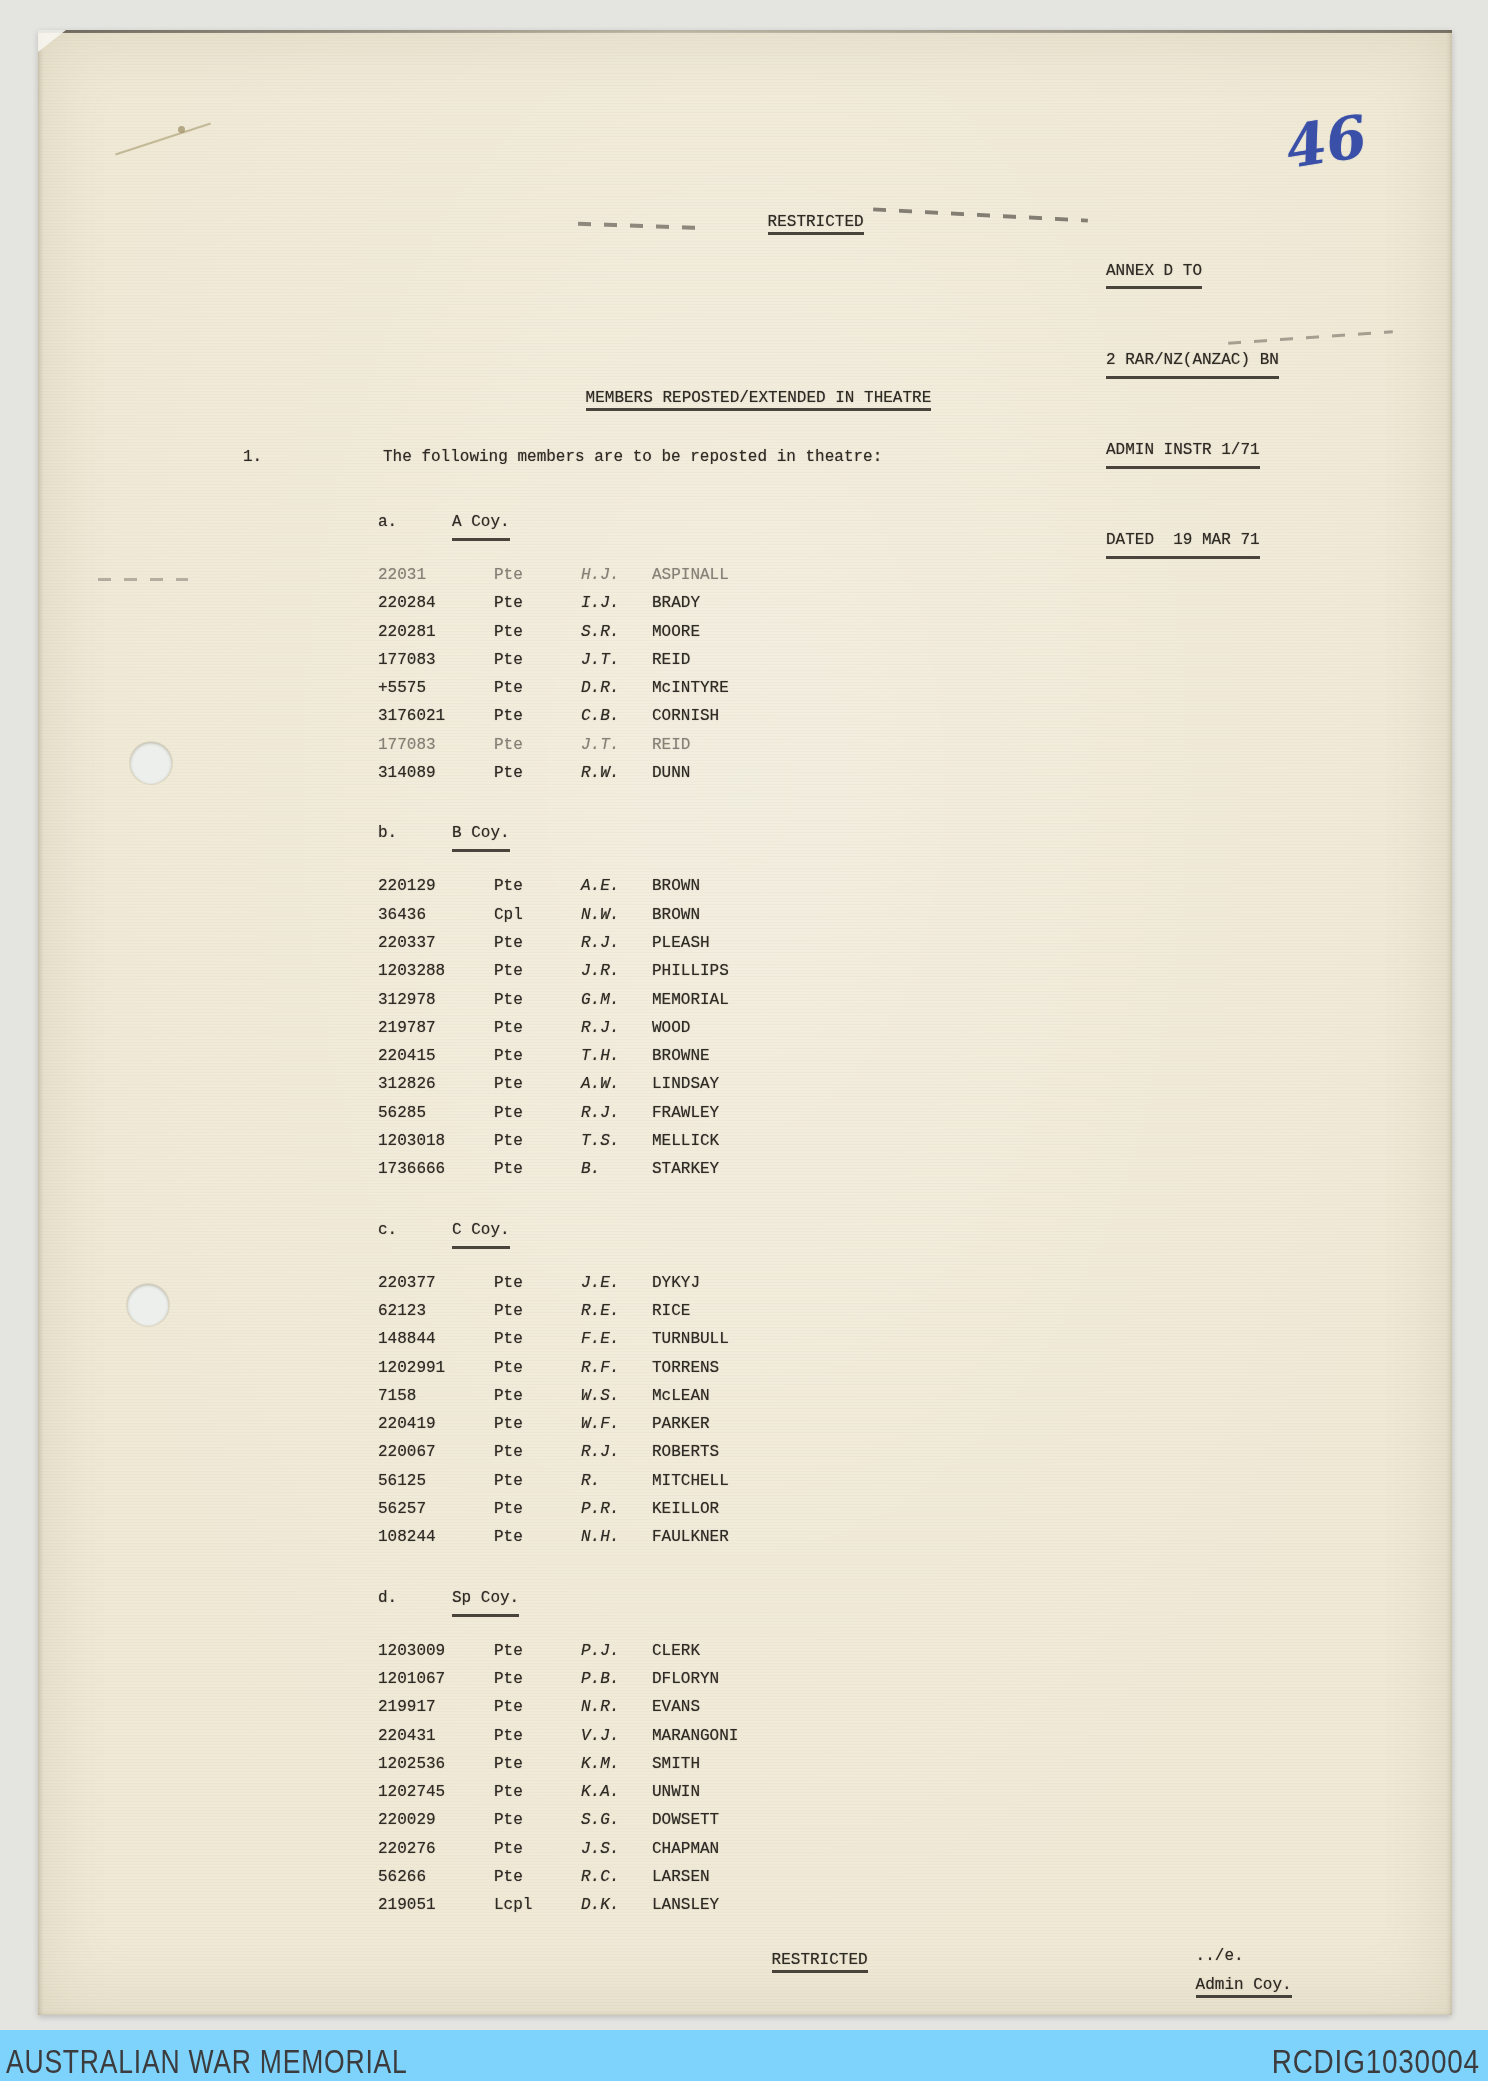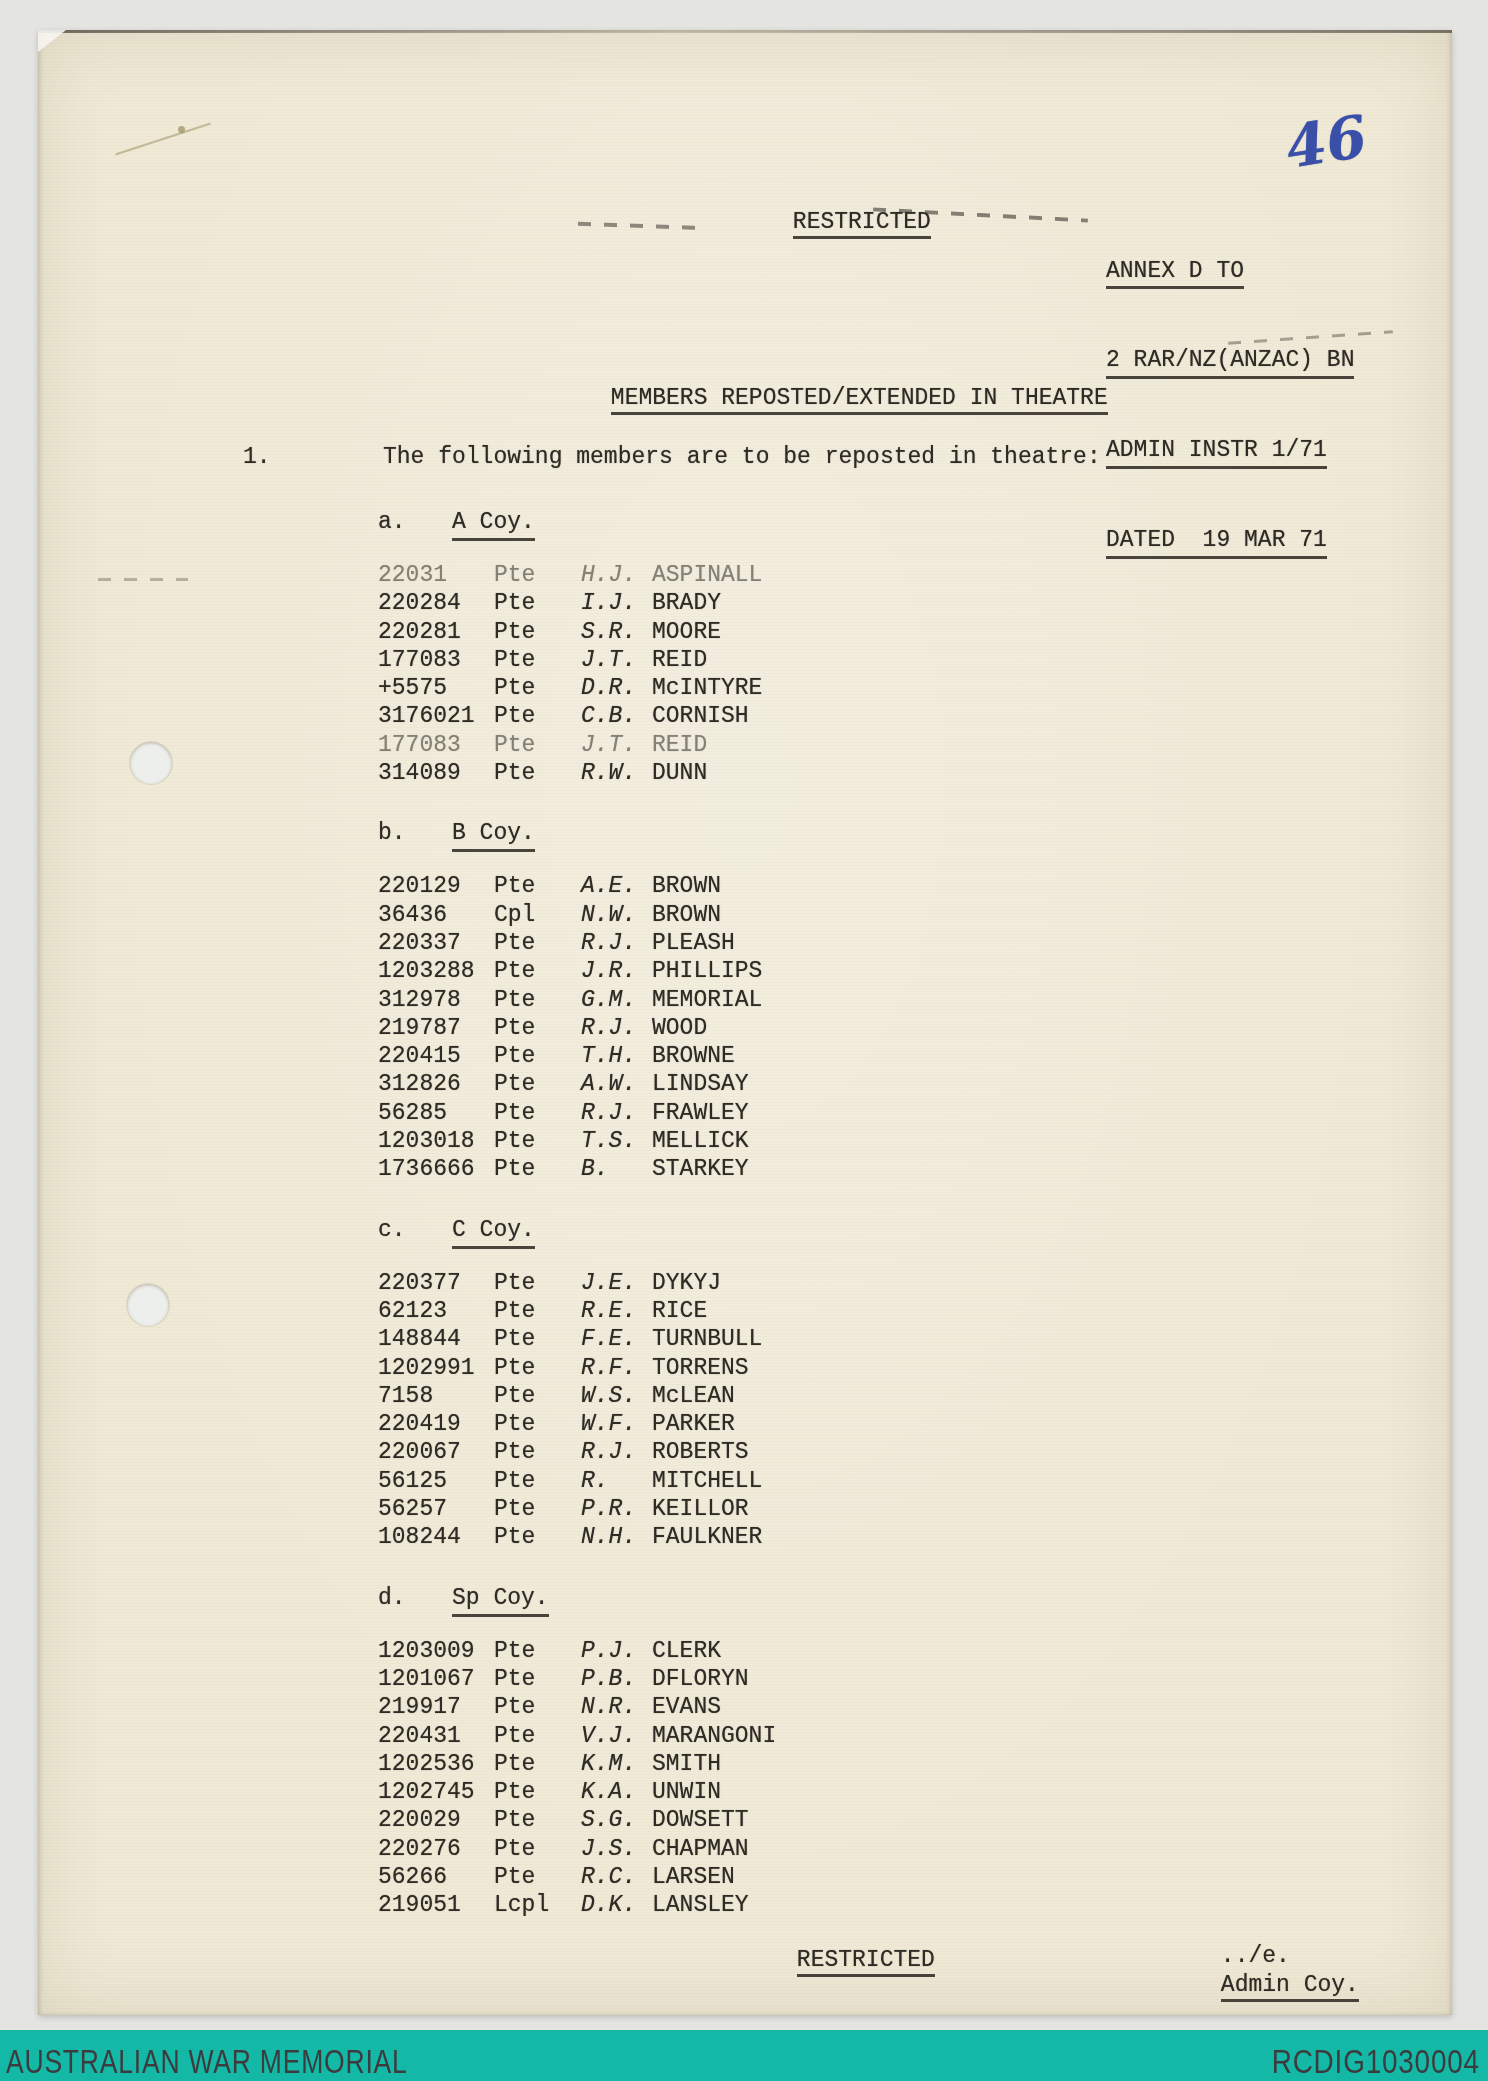--- a/index.html
+++ b/index.html
@@ -22,21 +22,21 @@
                 inset -3px 0 5px -2px rgba(90,80,55,.25),
                 0 2px 6px rgba(0,0,0,.18);
     color:#2e2a24;
   }
   .paper::before{ 
     content:"";position:absolute;left:0;top:0;right:0;height:3px;
     background:linear-gradient(90deg, rgba(40,36,28,.60), rgba(40,36,28,.18) 45%, rgba(40,36,28,.38) 80%, rgba(40,36,28,.55));
   }
   .tw{ 
     font-family:"Liberation Mono", monospace;
-    font-size:23px;line-height:28.3px;white-space:pre;
+    font-size:16px;line-height:28.3px;white-space:pre;
     color:#2e2a24;text-shadow:0 0 1px rgba(46,40,32,.55);
   }
   .uline{border-bottom:3px solid rgba(44,39,32,.85);padding-bottom:1px;}
   .faint{opacity:.55;}
   
   .classification-top{position:absolute;left:672px;top:150px;}
   .annex{position:absolute;left:1068px;top:170px;}
   .annex .line{display:block;margin-bottom:1px;}
   .annex .line span{display:inline-block;}
   .handwritten{
@@ -74,21 +74,21 @@
   .s3{left:1190px;top:306px;width:165px;height:3px;transform:rotate(-4deg);opacity:.38;}
   .s4{left:60px;top:548px;width:90px;height:3px;opacity:.30;}
   .crease-line{position:absolute;left:75px;top:108px;width:100px;height:2px;
     background:rgba(160,145,100,.55);transform:rotate(-18deg);}
   .staple-dot{position:absolute;left:140px;top:96px;width:7px;height:7px;border-radius:50%;
     background:#9b8c63;opacity:.7;}
   .tear{position:absolute;left:0px;top:0px;width:28px;height:22px;background:#f6f5f0;
     clip-path:polygon(0 0, 100% 0, 0 100%);opacity:.9;}
   
   .footer{
-    position:absolute;left:0;right:0;top:2030px;height:51px;background:#14b8a6;
+    position:absolute;left:0;right:0;top:2030px;height:51px;background:#7dd3fc;
     display:flex;justify-content:space-between;align-items:flex-end;
     padding:0 8px 3px 6px;box-sizing:border-box;
     font-family:"Liberation Sans", sans-serif;font-size:34px;line-height:1;color:#3c3c3e;
   }
   .footer .left{transform:scaleX(.78);transform-origin:left bottom;letter-spacing:1px;}
   .footer .right{transform:scaleX(.82);transform-origin:right bottom;letter-spacing:1px;}
 </style>
 </head>
 <body>
 

